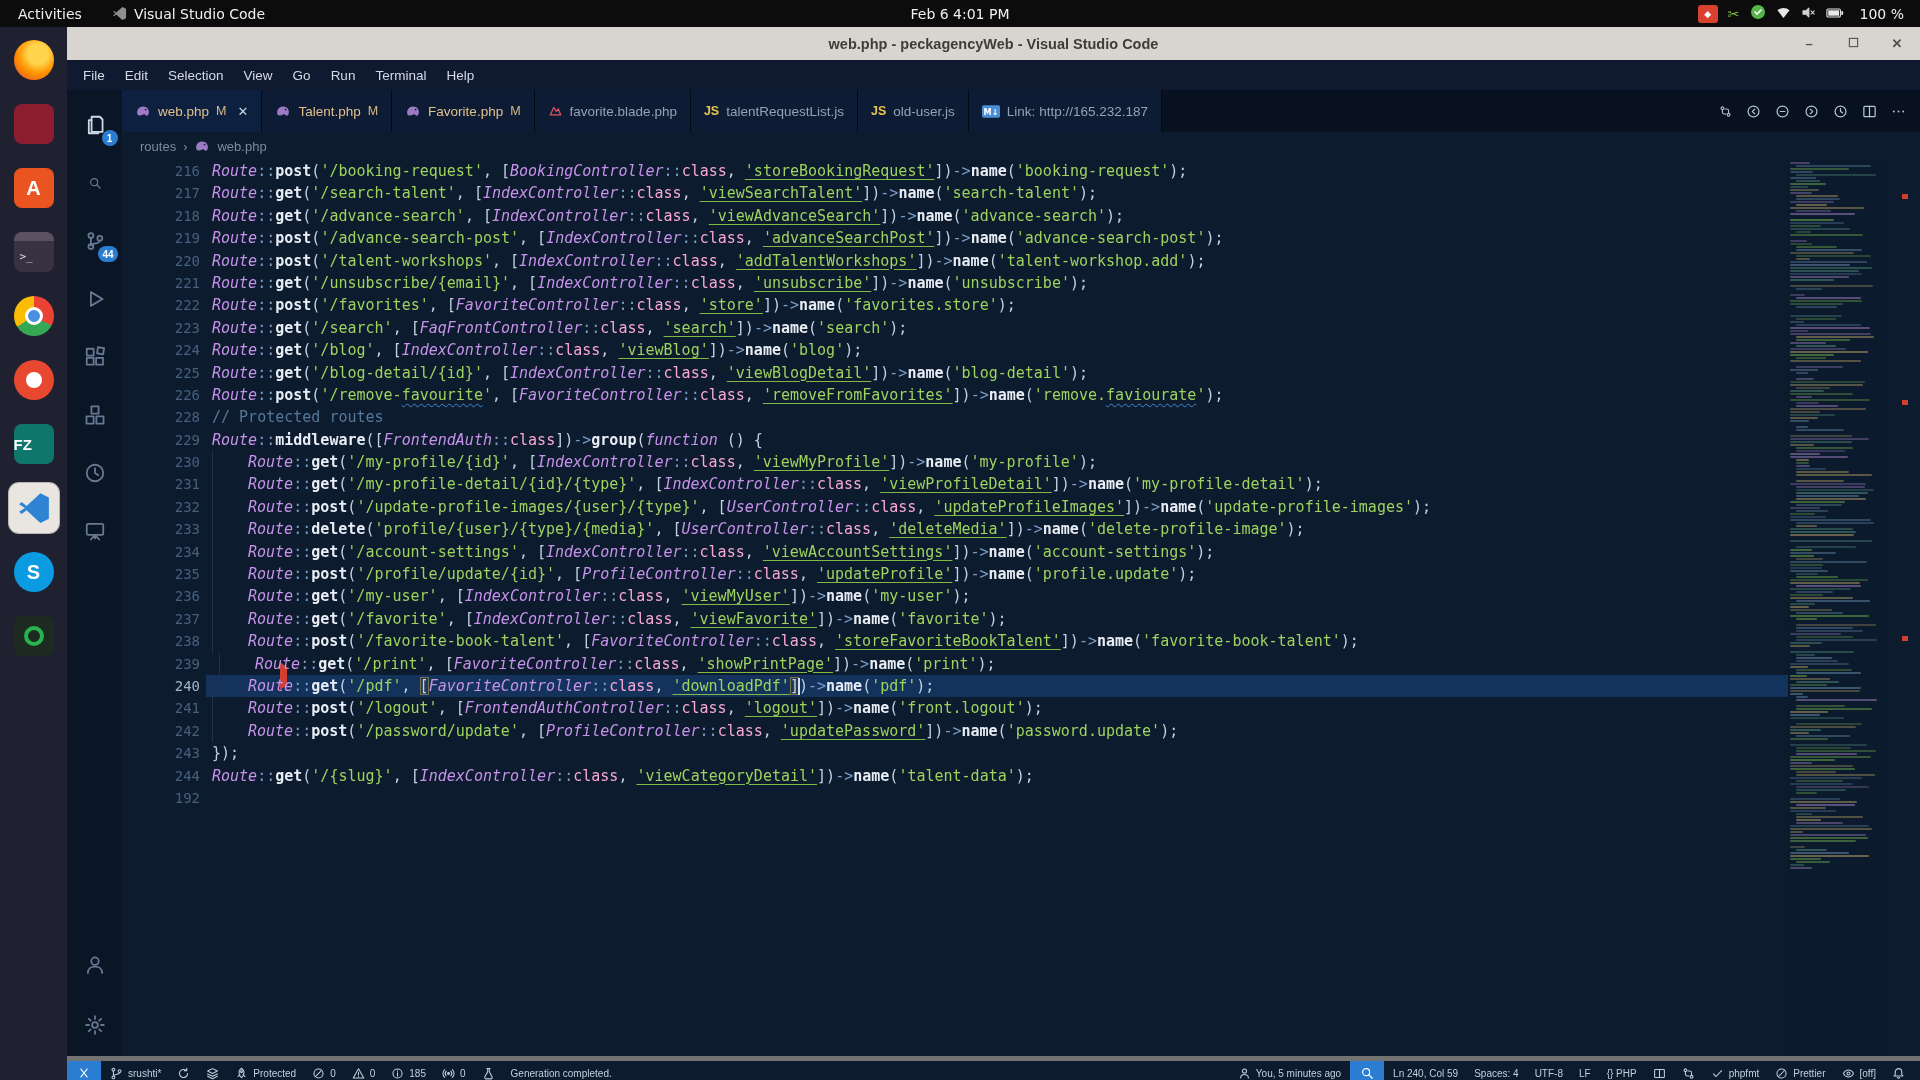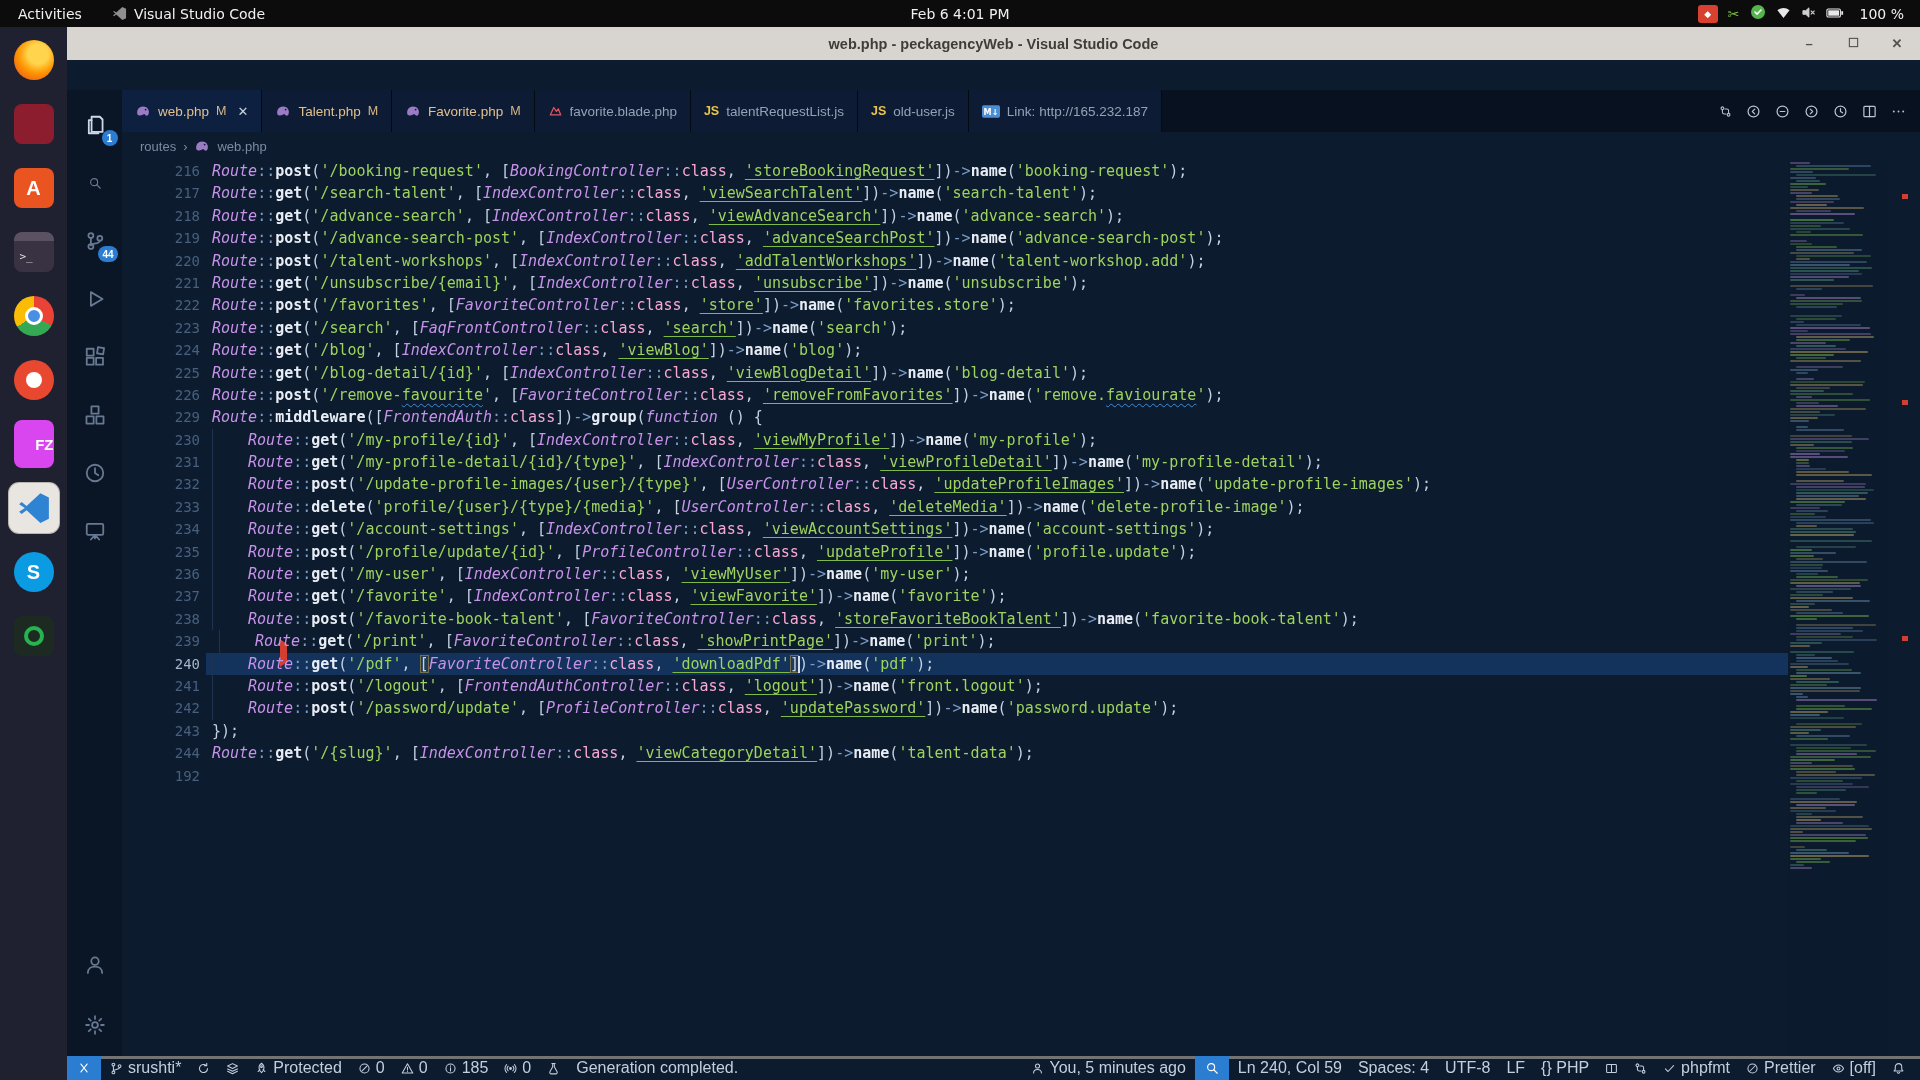--- a/index.html
+++ b/index.html
@@ -82,22 +82,22 @@
   .redmark{position:absolute;left:34px;top:6px;width:0;height:0;border-left:7px solid #d23f31;border-top:5px solid transparent;border-bottom:5px solid transparent;z-index:2}
   .changebar{position:absolute;left:84px;top:0;bottom:0;width:7px;z-index:2;
     background:repeating-linear-gradient(45deg,#3d5a6b 0 2px,#16283c 2px 4px)}
 
   #minimap{position:absolute;right:32px;top:0;width:100px;bottom:0;background:#0b1a2c;padding-top:2px}
   .mm-row{height:2px;margin-bottom:1px;border-radius:1px}
   #ruler{position:absolute;right:0;top:0;width:32px;bottom:0}
   .ruler-mark{position:absolute;right:12px;width:6px;height:5px;background:#d23f31}
 
   
-  #statusbar{position:absolute;left:0;right:0;bottom:0;height:24px;background:#0c1b2e;border-top:3px solid #737373;
-    display:flex;align-items:flex-end;color:#c4cfdd;font-size:16px}
+  #statusbar{position:absolute;left:0;right:0;bottom:0;height:24px;background:#0c1b2e;border-top:5px solid #737373;
+    display:flex;align-items:flex-start;color:#c4cfdd;font-size:10px}
   #sb-left,#sb-right{display:flex;align-items:center;height:24px}
   #sb-left{gap:2px}
   #sb-right{margin-left:auto;gap:2px;padding-right:8px}
   .sb-item{display:flex;align-items:center;gap:5px;padding:0 7px;height:24px}
   .sb-tile{background:#2b7dd2;color:#fff;padding:0 10px}
 </style>
 </head>
 <body>
 
 <div id="root">
@@ -162,21 +162,21 @@
         <div style="width:40px;height:40px;border-radius:50%;background:conic-gradient(#ea4335 0 33%,#34a853 33% 66%,#fbbc05 66% 100%);display:flex;align-items:center;justify-content:center">
           <div style="width:18px;height:18px;border-radius:50%;background:#4a90e2;border:3px solid #fff"></div>
         </div>
       </div>
       <div class="dock-item">
         <div style="width:40px;height:40px;border-radius:50%;background:#e8482f;display:flex;align-items:center;justify-content:center">
           <div style="width:16px;height:16px;border-radius:50%;background:#fff"></div>
         </div>
       </div>
       <div class="dock-item">
-        <div style="width:40px;height:48px;border-radius:8px;background:#d946ef;display:flex;align-items:center;justify-content:flex-end">
+        <div style="width:40px;height:40px;border-radius:8px;background:#0f766e;display:flex;align-items:center;justify-content:flex-start">
           <span class="dock-letter" style="font-size:15px">FZ</span>
         </div>
       </div>
       <div class="dock-item activeapp">
         <svg width="34" height="34" viewBox="0 0 16 16">
           <path d="M11 1L4.5 7 2.2 5.2l-1.2 1L3.7 8 1 9.8l1.2 1L4.5 9 11 15l4-2V3z" fill="#2f83d3"></path>
         </svg>
       </div>
       <div class="dock-item">
         <div style="width:40px;height:40px;border-radius:50%;background:#0a9be3;display:flex;align-items:center;justify-content:center">
@@ -209,20 +209,30 @@
         <span class="wbtn">–</span>
         <span class="wbtn">
           <svg width="11" height="11" viewBox="0 0 12 12">
               <rect x="1.5" y="1.5" width="9" height="9" fill="none" stroke="#55504a" stroke-width="1.2"></rect>
             </svg>
         </span>
         <span class="wbtn">✕</span>
       </div>
     </div>
 
+    <div id="menubar">
+        <span class="menu-item">File</span>
+        <span class="menu-item">Edit</span>
+        <span class="menu-item">Selection</span>
+        <span class="menu-item">View</span>
+        <span class="menu-item">Go</span>
+        <span class="menu-item">Run</span>
+        <span class="menu-item">Terminal</span>
+        <span class="menu-item">Help</span>
+      </div>
 
     <div id="activitybar">
         <div class="act-item on">
           <span class="ic">
             <svg width="22" height="22" viewBox="0 0 16 16" fill="none" stroke="currentColor" stroke-width="1.3" stroke-linecap="round" stroke-linejoin="round">
               <path d="M5.5 2h6l2 2v9h-8z"></path>
               <path d="M5.5 4.5H3.5v9.5h7"></path>
             </svg>
           </span>
           <span class="act-badge">1</span>
@@ -437,20 +447,21 @@
           <div class="code-line"><span class="ln">217</span><span class="tk r">Route</span><span class="tk o">::</span><span class="tk m">get</span><span class="tk p">(</span><span class="tk s">'/search-talent'</span><span class="tk p">, [</span><span class="tk r">IndexController</span><span class="tk o">::</span><span class="tk k">class</span><span class="tk p">, </span><span class="tk u">'viewSearchTalent'</span><span class="tk p">])</span><span class="tk o">-&gt;</span><span class="tk m">name</span><span class="tk p">(</span><span class="tk s">'search-talent'</span><span class="tk p">);</span></div>
           <div class="code-line"><span class="ln">218</span><span class="tk r">Route</span><span class="tk o">::</span><span class="tk m">get</span><span class="tk p">(</span><span class="tk s">'/advance-search'</span><span class="tk p">, [</span><span class="tk r">IndexController</span><span class="tk o">::</span><span class="tk k">class</span><span class="tk p">, </span><span class="tk u">'viewAdvanceSearch'</span><span class="tk p">])</span><span class="tk o">-&gt;</span><span class="tk m">name</span><span class="tk p">(</span><span class="tk s">'advance-search'</span><span class="tk p">);</span></div>
           <div class="code-line"><span class="ln">219</span><span class="tk r">Route</span><span class="tk o">::</span><span class="tk m">post</span><span class="tk p">(</span><span class="tk s">'/advance-search-post'</span><span class="tk p">, [</span><span class="tk r">IndexController</span><span class="tk o">::</span><span class="tk k">class</span><span class="tk p">, </span><span class="tk u">'advanceSearchPost'</span><span class="tk p">])</span><span class="tk o">-&gt;</span><span class="tk m">name</span><span class="tk p">(</span><span class="tk s">'advance-search-post'</span><span class="tk p">);</span></div>
           <div class="code-line"><span class="ln">220</span><span class="tk r">Route</span><span class="tk o">::</span><span class="tk m">post</span><span class="tk p">(</span><span class="tk s">'/talent-workshops'</span><span class="tk p">, [</span><span class="tk r">IndexController</span><span class="tk o">::</span><span class="tk k">class</span><span class="tk p">, </span><span class="tk u">'addTalentWorkshops'</span><span class="tk p">])</span><span class="tk o">-&gt;</span><span class="tk m">name</span><span class="tk p">(</span><span class="tk s">'talent-workshop.add'</span><span class="tk p">);</span></div>
           <div class="code-line"><span class="ln">221</span><span class="tk r">Route</span><span class="tk o">::</span><span class="tk m">get</span><span class="tk p">(</span><span class="tk s">'/unsubscribe/{email}'</span><span class="tk p">, [</span><span class="tk r">IndexController</span><span class="tk o">::</span><span class="tk k">class</span><span class="tk p">, </span><span class="tk u">'unsubscribe'</span><span class="tk p">])</span><span class="tk o">-&gt;</span><span class="tk m">name</span><span class="tk p">(</span><span class="tk s">'unsubscribe'</span><span class="tk p">);</span></div>
           <div class="code-line"><span class="ln">222</span><span class="tk r">Route</span><span class="tk o">::</span><span class="tk m">post</span><span class="tk p">(</span><span class="tk s">'/favorites'</span><span class="tk p">, [</span><span class="tk r">FavoriteController</span><span class="tk o">::</span><span class="tk k">class</span><span class="tk p">, </span><span class="tk u">'store'</span><span class="tk p">])</span><span class="tk o">-&gt;</span><span class="tk m">name</span><span class="tk p">(</span><span class="tk s">'favorites.store'</span><span class="tk p">);</span></div>
           <div class="code-line"><span class="ln">223</span><span class="tk r">Route</span><span class="tk o">::</span><span class="tk m">get</span><span class="tk p">(</span><span class="tk s">'/search'</span><span class="tk p">, [</span><span class="tk r">FaqFrontController</span><span class="tk o">::</span><span class="tk k">class</span><span class="tk p">, </span><span class="tk u">'search'</span><span class="tk p">])</span><span class="tk o">-&gt;</span><span class="tk m">name</span><span class="tk p">(</span><span class="tk s">'search'</span><span class="tk p">);</span></div>
           <div class="code-line"><span class="ln">224</span><span class="tk r">Route</span><span class="tk o">::</span><span class="tk m">get</span><span class="tk p">(</span><span class="tk s">'/blog'</span><span class="tk p">, [</span><span class="tk r">IndexController</span><span class="tk o">::</span><span class="tk k">class</span><span class="tk p">, </span><span class="tk u">'viewBlog'</span><span class="tk p">])</span><span class="tk o">-&gt;</span><span class="tk m">name</span><span class="tk p">(</span><span class="tk s">'blog'</span><span class="tk p">);</span></div>
           <div class="code-line"><span class="ln">225</span><span class="tk r">Route</span><span class="tk o">::</span><span class="tk m">get</span><span class="tk p">(</span><span class="tk s">'/blog-detail/{id}'</span><span class="tk p">, [</span><span class="tk r">IndexController</span><span class="tk o">::</span><span class="tk k">class</span><span class="tk p">, </span><span class="tk u">'viewBlogDetail'</span><span class="tk p">])</span><span class="tk o">-&gt;</span><span class="tk m">name</span><span class="tk p">(</span><span class="tk s">'blog-detail'</span><span class="tk p">);</span></div>
           <div class="code-line"><span class="ln">226</span><span class="tk r">Route</span><span class="tk o">::</span><span class="tk m">post</span><span class="tk p">(</span><span class="tk s">'/remove-</span><span class="tk x">favourite</span><span class="tk s">'</span><span class="tk p">, [</span><span class="tk r">FavoriteController</span><span class="tk o">::</span><span class="tk k">class</span><span class="tk p">, </span><span class="tk u">'removeFromFavorites'</span><span class="tk p">])</span><span class="tk o">-&gt;</span><span class="tk m">name</span><span class="tk p">(</span><span class="tk s">'remove.</span><span class="tk x">faviourate</span><span class="tk s">'</span><span class="tk p">);</span></div>
+          <div class="code-line"><span class="ln">228</span><span class="tk c">// Protected routes</span></div>
           <div class="code-line"><span class="ln">229</span><span class="tk r">Route</span><span class="tk o">::</span><span class="tk m">middleware</span><span class="tk p">([</span><span class="tk r">FrontendAuth</span><span class="tk o">::</span><span class="tk k">class</span><span class="tk p">])</span><span class="tk o">-&gt;</span><span class="tk m">group</span><span class="tk p">(</span><span class="tk f">function</span><span class="tk p"> () {</span></div>
           <div class="code-line"><span class="ln">230</span><span class="tk g"></span><span class="tk r">Route</span><span class="tk o">::</span><span class="tk m">get</span><span class="tk p">(</span><span class="tk s">'/my-profile/{id}'</span><span class="tk p">, [</span><span class="tk r">IndexController</span><span class="tk o">::</span><span class="tk k">class</span><span class="tk p">, </span><span class="tk u">'viewMyProfile'</span><span class="tk p">])</span><span class="tk o">-&gt;</span><span class="tk m">name</span><span class="tk p">(</span><span class="tk s">'my-profile'</span><span class="tk p">);</span></div>
           <div class="code-line"><span class="ln">231</span><span class="tk g"></span><span class="tk r">Route</span><span class="tk o">::</span><span class="tk m">get</span><span class="tk p">(</span><span class="tk s">'/my-profile-detail/{id}/{type}'</span><span class="tk p">, [</span><span class="tk r">IndexController</span><span class="tk o">::</span><span class="tk k">class</span><span class="tk p">, </span><span class="tk u">'viewProfileDetail'</span><span class="tk p">])</span><span class="tk o">-&gt;</span><span class="tk m">name</span><span class="tk p">(</span><span class="tk s">'my-profile-detail'</span><span class="tk p">);</span></div>
           <div class="code-line"><span class="ln">232</span><span class="tk g"></span><span class="tk r">Route</span><span class="tk o">::</span><span class="tk m">post</span><span class="tk p">(</span><span class="tk s">'/update-profile-images/{user}/{type}'</span><span class="tk p">, [</span><span class="tk r">UserController</span><span class="tk o">::</span><span class="tk k">class</span><span class="tk p">, </span><span class="tk u">'updateProfileImages'</span><span class="tk p">])</span><span class="tk o">-&gt;</span><span class="tk m">name</span><span class="tk p">(</span><span class="tk s">'update-profile-images'</span><span class="tk p">);</span></div>
           <div class="code-line"><span class="ln">233</span><span class="tk g"></span><span class="tk r">Route</span><span class="tk o">::</span><span class="tk m">delete</span><span class="tk p">(</span><span class="tk s">'profile/{user}/{type}/{media}'</span><span class="tk p">, [</span><span class="tk r">UserController</span><span class="tk o">::</span><span class="tk k">class</span><span class="tk p">, </span><span class="tk u">'deleteMedia'</span><span class="tk p">])</span><span class="tk o">-&gt;</span><span class="tk m">name</span><span class="tk p">(</span><span class="tk s">'delete-profile-image'</span><span class="tk p">);</span></div>
           <div class="code-line"><span class="ln">234</span><span class="tk g"></span><span class="tk r">Route</span><span class="tk o">::</span><span class="tk m">get</span><span class="tk p">(</span><span class="tk s">'/account-settings'</span><span class="tk p">, [</span><span class="tk r">IndexController</span><span class="tk o">::</span><span class="tk k">class</span><span class="tk p">, </span><span class="tk u">'viewAccountSettings'</span><span class="tk p">])</span><span class="tk o">-&gt;</span><span class="tk m">name</span><span class="tk p">(</span><span class="tk s">'account-settings'</span><span class="tk p">);</span></div>
           <div class="code-line"><span class="ln">235</span><span class="tk g"></span><span class="tk r">Route</span><span class="tk o">::</span><span class="tk m">post</span><span class="tk p">(</span><span class="tk s">'/profile/update/{id}'</span><span class="tk p">, [</span><span class="tk r">ProfileController</span><span class="tk o">::</span><span class="tk k">class</span><span class="tk p">, </span><span class="tk u">'updateProfile'</span><span class="tk p">])</span><span class="tk o">-&gt;</span><span class="tk m">name</span><span class="tk p">(</span><span class="tk s">'profile.update'</span><span class="tk p">);</span></div>
           <div class="code-line"><span class="ln">236</span><span class="tk g"></span><span class="tk r">Route</span><span class="tk o">::</span><span class="tk m">get</span><span class="tk p">(</span><span class="tk s">'/my-user'</span><span class="tk p">, [</span><span class="tk r">IndexController</span><span class="tk o">::</span><span class="tk k">class</span><span class="tk p">, </span><span class="tk u">'viewMyUser'</span><span class="tk p">])</span><span class="tk o">-&gt;</span><span class="tk m">name</span><span class="tk p">(</span><span class="tk s">'my-user'</span><span class="tk p">);</span></div>
           <div class="code-line"><span class="ln">237</span><span class="tk g"></span><span class="tk r">Route</span><span class="tk o">::</span><span class="tk m">get</span><span class="tk p">(</span><span class="tk s">'/favorite'</span><span class="tk p">, [</span><span class="tk r">IndexController</span><span class="tk o">::</span><span class="tk k">class</span><span class="tk p">, </span><span class="tk u">'viewFavorite'</span><span class="tk p">])</span><span class="tk o">-&gt;</span><span class="tk m">name</span><span class="tk p">(</span><span class="tk s">'favorite'</span><span class="tk p">);</span></div>
           <div class="code-line"><span class="ln">238</span><span class="tk g"></span><span class="tk r">Route</span><span class="tk o">::</span><span class="tk m">post</span><span class="tk p">(</span><span class="tk s">'/favorite-book-talent'</span><span class="tk p">, [</span><span class="tk r">FavoriteController</span><span class="tk o">::</span><span class="tk k">class</span><span class="tk p">, </span><span class="tk u">'storeFavoriteBookTalent'</span><span class="tk p">])</span><span class="tk o">-&gt;</span><span class="tk m">name</span><span class="tk p">(</span><span class="tk s">'favorite-book-talent'</span><span class="tk p">);</span></div>

